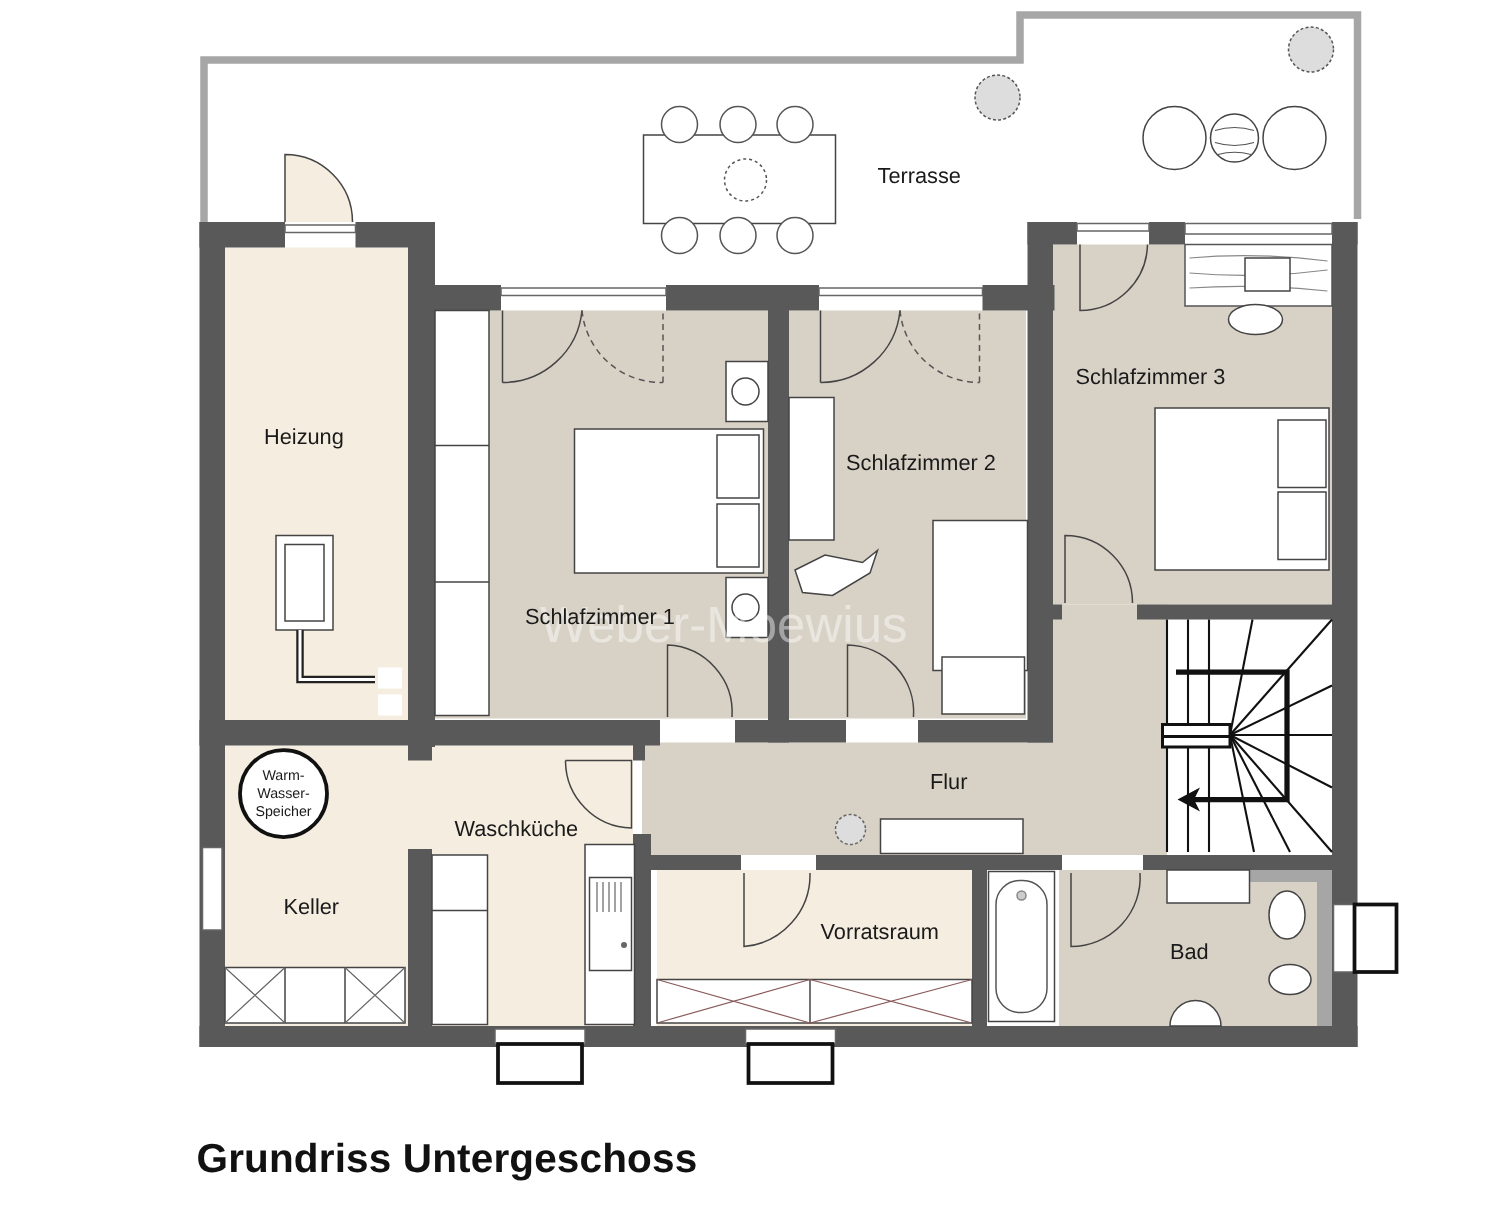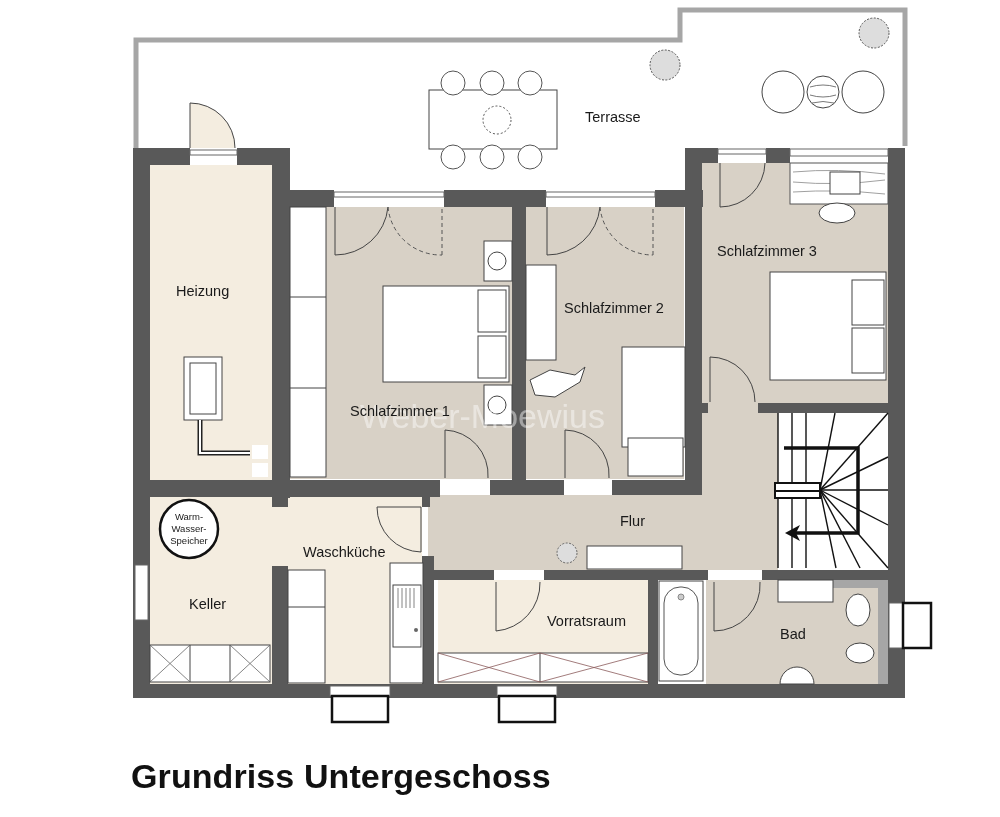--- a/index.html
+++ b/index.html
@@ -1,21 +1,21 @@
 <!DOCTYPE html>
 <html><head>
   <meta charset="utf-8">
   <style>
     html, body { margin: 0; padding: 0; background: #ffffff; }
     body { width: 1000px; height: 817px; position: relative; overflow: hidden; font-family: "Liberation Sans", sans-serif; }
     #plan { position: absolute; left: 0; top: 0; width: 1000px; height: 817px; }
     .room-label { font-family: "Liberation Sans", sans-serif; font-size: 14.5px; fill: #1a1a1a; }
     .small-label { font-family: "Liberation Sans", sans-serif; font-size: 9.5px; fill: #1a1a1a; }
     .watermark { font-family: "Liberation Sans", sans-serif; font-size: 34px; fill: #ffffff; opacity: 0.45; }
-    .title { position: absolute; left: 131px; top: 757px; font-family: "Liberation Sans", sans-serif; font-weight: bold; font-size: 34px; color: #111; letter-spacing: 0.1px; white-space: nowrap; }
+    .title { position: absolute; left: 131px; top: 757px; font-family: "Liberation Sans", sans-serif; font-weight: bold; font-size: 27px; color: #111; letter-spacing: 0.1px; white-space: nowrap; }
     .wall { fill: #595959; }
     .fl-cream { fill: #f4ede0; }
     .fl-grey { fill: #d8d1c6; }
     .ln { fill: none; stroke: #444; stroke-width: 1; }
     .lnw { fill: #ffffff; stroke: #444; stroke-width: 1; }
     .door-arc { fill: none; stroke: #444; stroke-width: 1; }
     .door-arc-dash { fill: none; stroke: #555; stroke-width: 1; stroke-dasharray: 4 3; }
     .win { fill: #ffffff; stroke: #666; stroke-width: 1; }
     .stair { stroke: #111; stroke-width: 1.4; fill: none; }
   </style>

